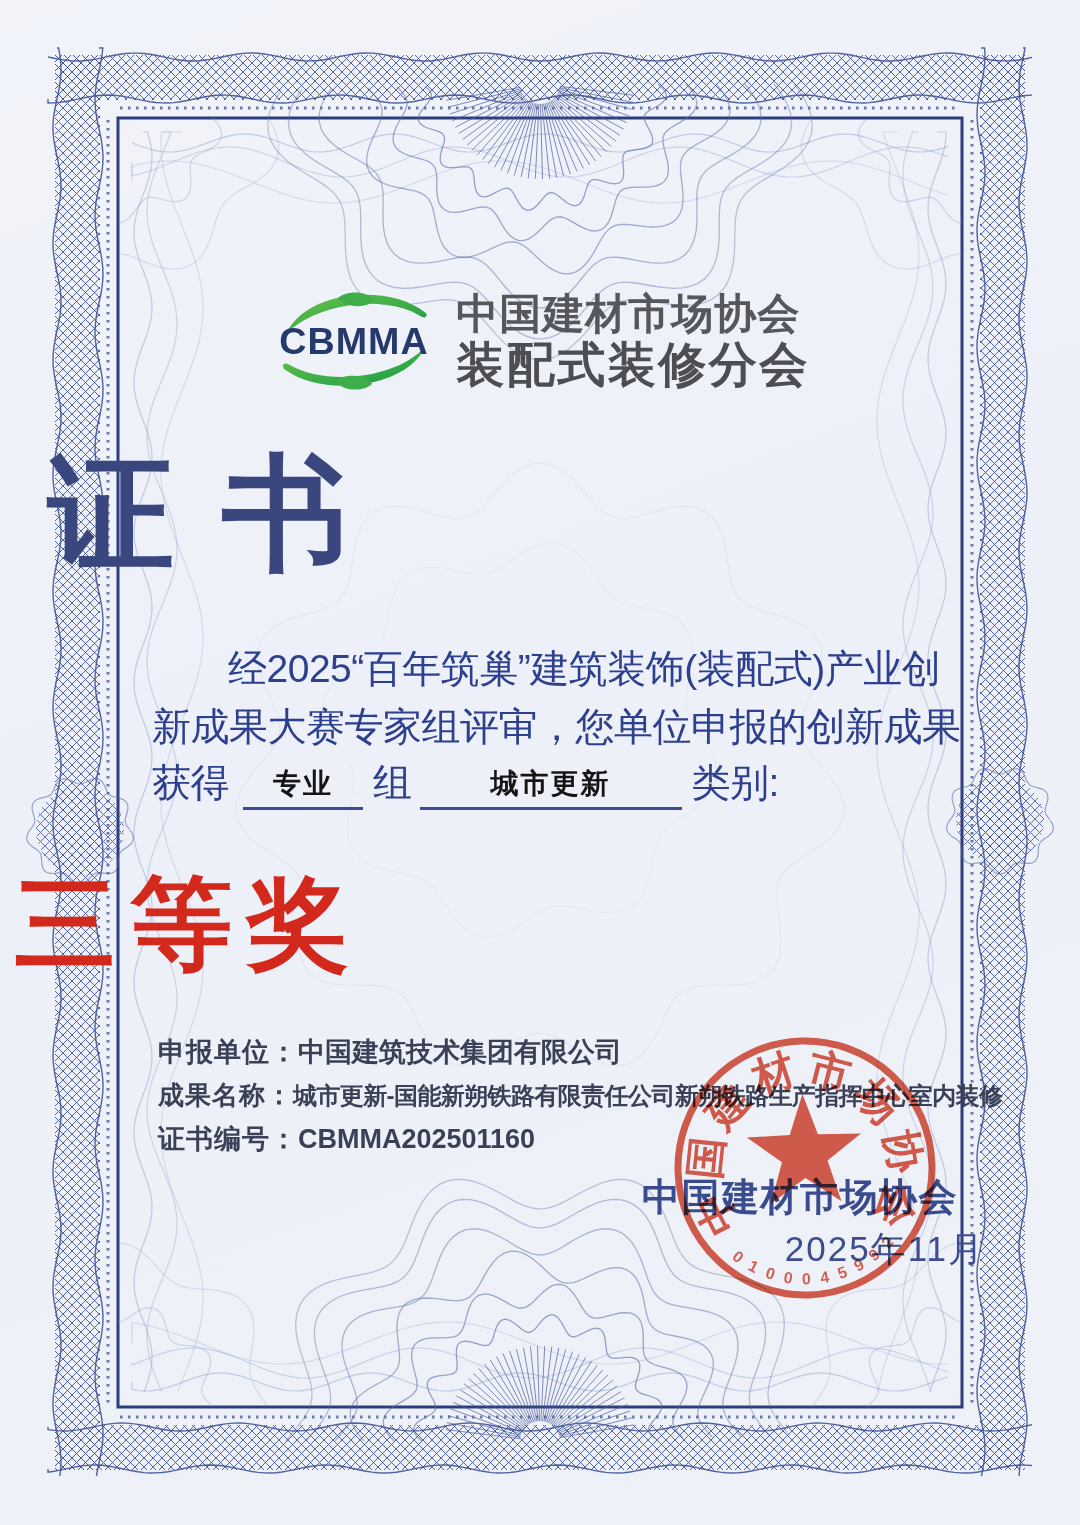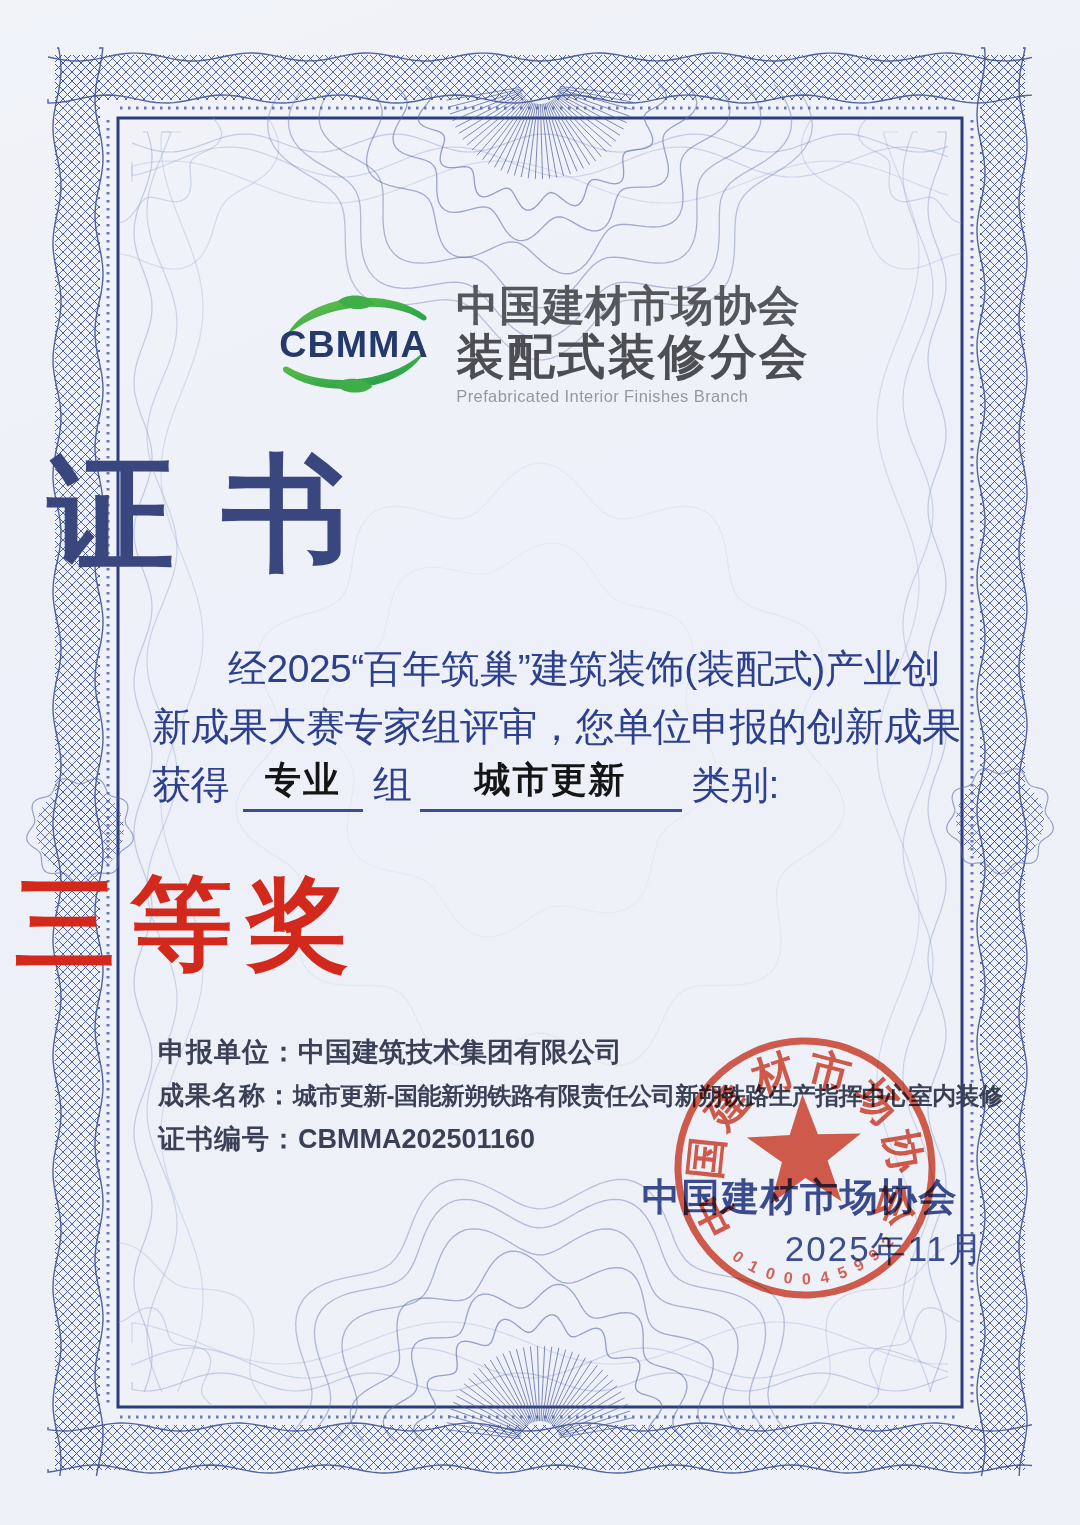--- a/index.html
+++ b/index.html
@@ -20,21 +20,21 @@
   .title{
     position:absolute;left:0;top:446px;width:100%;
     font-family:"Liberation Serif","DejaVu Serif",serif;
     font-size:126px;font-weight:700;color:#3a477f;letter-spacing:.38em;text-indent:.38em;line-height:1.1;
   }
 
   .body-block{position:absolute;left:152px;top:640px;width:800px;color:#2d408d;font-size:39px;letter-spacing:-0.5px;font-weight:500;}
   .body-line{line-height:58px;white-space:nowrap;}
   .indent{text-indent:76px;}
   .fill-line{display:flex;align-items:flex-end;white-space:nowrap;}
-  .blank{display:inline-block;text-align:center;border-bottom:3px solid #3b4d90;color:#151515;font-weight:800;font-size:36px;letter-spacing:2px;padding-bottom:4px;}
+  .blank{display:inline-block;text-align:center;border-bottom:3px solid #3b4d90;color:#151515;font-weight:800;font-size:28px;letter-spacing:2px;padding-bottom:4px;}
   .blank-group{width:120px;margin-left:14px;}
   .blank-category{width:262px;margin-left:8px;}
   .after-blank{margin-left:10px;}
 
   .award{
     position:absolute;left:0;top:866px;width:100%;text-align:left;
     font-family:Liberation Serif, serif;
     font-size:102px;font-weight:800;color:#d3291c;letter-spacing:.14em;text-indent:.14em;line-height:1.15;
   }
 
@@ -213,21 +213,20 @@
         <path d="M14 50 C32 10 112 0 150 30 C153 32 151 37 146 34 C112 12 46 20 14 50 Z" fill="url(#lg)"></path>
         <path d="M150 64 C132 104 50 114 12 86 C8 83 11 78 16 81 C52 102 120 96 150 64 Z" fill="url(#lg)"></path>
         <path d="M100 18 C92 8 72 8 64 16 C74 26 92 26 100 18 Z" fill="#3fae49"></path>
         <path d="M62 98 C70 108 90 108 98 100 C88 90 70 90 62 98 Z" fill="#3fae49"></path>
       </g>
       <text x="80" y="71" text-anchor="middle" font-size="37" font-weight="800" fill="#25396b" letter-spacing="1" font-family="Liberation Sans, DejaVu Sans, sans-serif">CBMMA</text>
     </svg>
     <div class="header-text">
       <div class="org-cn">中国建材市场协会</div>
       <div class="branch-cn">装配式装修分会</div>
-      <div class="branch-en">Prefabricated Interior Finishes Branch</div>
     </div>
   </div>
 
   <div class="title">证书</div>
 
   <div class="body-block">
     <div class="body-line indent">经2025“百年筑巢”建筑装饰(装配式)产业创</div>
     <div class="body-line">新成果大赛专家组评审，您单位申报的创新成果</div>
     <div class="fill-line">
       <span>获得</span>

